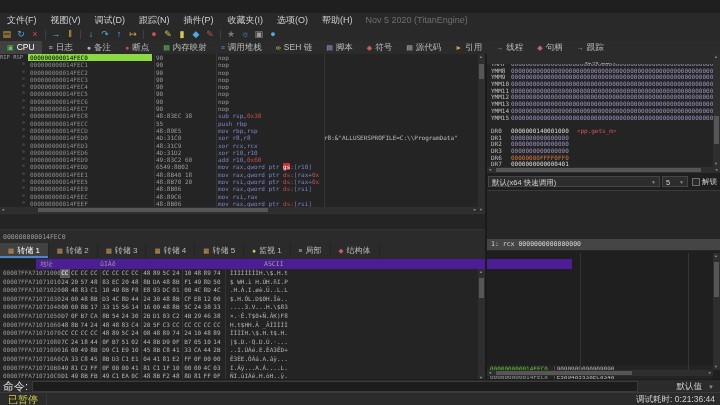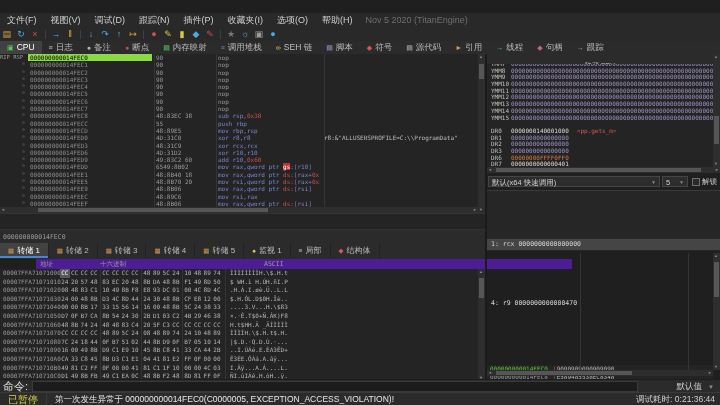--- a/index.html
+++ b/index.html
@@ -191,21 +191,21 @@
       <div class="dtab"><span class="ticon" style="color: rgb(200, 152, 88);">▦</span><span>转储 2</span></div>
       <div class="dtab"><span class="ticon" style="color: rgb(200, 152, 88);">▦</span><span>转储 3</span></div>
       <div class="dtab"><span class="ticon" style="color: rgb(200, 152, 88);">▦</span><span>转储 4</span></div>
       <div class="dtab"><span class="ticon" style="color: rgb(200, 152, 88);">▦</span><span>转储 5</span></div>
       <div class="dtab"><span class="ticon" style="color: rgb(216, 200, 80);">●</span><span>监视 1</span></div>
       <div class="dtab"><span class="ticon" style="color: rgb(184, 184, 184);">≡</span><span>局部</span></div>
       <div class="dtab"><span class="ticon" style="color: rgb(200, 96, 96);">◆</span><span>结构体</span></div>
     </div>
   <div id="dumpheader" class="abs">
     <span style="left:4px;">地址</span>
-    <span style="left:64px;">十六进制</span>
+    <span style="left:64px;">ûIÁê</span>
     <span style="left:228px;">ASCII</span>
   </div>
   <div id="dumprows" class="abs panel">
       <div class="hrow"><span class="haddr">00007FFA71071000</span><span class="hg"><span class="hb bsel">CC</span><span class="hb">CC</span><span class="hb">CC</span><span class="hb">CC</span></span><span class="hg"><span class="hb">CC</span><span class="hb">CC</span><span class="hb">CC</span><span class="hb">CC</span></span><span class="hg"><span class="hb">48</span><span class="hb">89</span><span class="hb">5C</span><span class="hb">24</span></span><span class="hg"><span class="hb">10</span><span class="hb">48</span><span class="hb">89</span><span class="hb">74</span></span><span class="hascii">ÌÌÌÌÌÌÌÌH.\$.H.t</span></div>
       <div class="hrow"><span class="haddr">00007FFA71071010</span><span class="hg"><span class="hb">24</span><span class="hb">20</span><span class="hb">57</span><span class="hb">48</span></span><span class="hg"><span class="hb">83</span><span class="hb">EC</span><span class="hb">20</span><span class="hb">48</span></span><span class="hg"><span class="hb">8B</span><span class="hb">DA</span><span class="hb">48</span><span class="hb">8B</span></span><span class="hg"><span class="hb">F1</span><span class="hb">49</span><span class="hb">8D</span><span class="hb">50</span></span><span class="hascii">$ WH.ì H.ÚH.ñI.P</span></div>
       <div class="hrow"><span class="haddr">00007FFA71071020</span><span class="hg"><span class="hb">08</span><span class="hb">48</span><span class="hb">83</span><span class="hb">C1</span></span><span class="hg"><span class="hb">10</span><span class="hb">49</span><span class="hb">8B</span><span class="hb">F8</span></span><span class="hg"><span class="hb">E8</span><span class="hb">93</span><span class="hb">DC</span><span class="hb">01</span></span><span class="hg"><span class="hb">00</span><span class="hb">4C</span><span class="hb">8D</span><span class="hb">4C</span></span><span class="hascii">.H.Á.I.øè.Ü..L.L</span></div>
       <div class="hrow"><span class="haddr">00007FFA71071030</span><span class="hg"><span class="hb">24</span><span class="hb">00</span><span class="hb">48</span><span class="hb">8B</span></span><span class="hg"><span class="hb">D3</span><span class="hb">4C</span><span class="hb">8D</span><span class="hb">44</span></span><span class="hg"><span class="hb">24</span><span class="hb">30</span><span class="hb">48</span><span class="hb">8B</span></span><span class="hg"><span class="hb">CF</span><span class="hb">E8</span><span class="hb">12</span><span class="hb">00</span></span><span class="hascii">$.H.ÓL.D$0H.Ïè..</span></div>
       <div class="hrow"><span class="haddr">00007FFA71071040</span><span class="hg"><span class="hb">00</span><span class="hb">00</span><span class="hb">8B</span><span class="hb">17</span></span><span class="hg"><span class="hb">33</span><span class="hb">15</span><span class="hb">56</span><span class="hb">14</span></span><span class="hg"><span class="hb">16</span><span class="hb">00</span><span class="hb">48</span><span class="hb">8B</span></span><span class="hg"><span class="hb">5C</span><span class="hb">24</span><span class="hb">38</span><span class="hb">33</span></span><span class="hascii">....3.V...H.\$83</span></div>
       <div class="hrow"><span class="haddr">00007FFA71071050</span><span class="hg"><span class="hb">D7</span><span class="hb">0F</span><span class="hb">B7</span><span class="hb">CA</span></span><span class="hg"><span class="hb">8B</span><span class="hb">54</span><span class="hb">24</span><span class="hb">30</span></span><span class="hg"><span class="hb">2B</span><span class="hb">D1</span><span class="hb">03</span><span class="hb">C2</span></span><span class="hg"><span class="hb">4B</span><span class="hb">29</span><span class="hb">46</span><span class="hb">38</span></span><span class="hascii">×.·Ê.T$0+Ñ.ÂK)F8</span></div>
       <div class="hrow"><span class="haddr">00007FFA71071060</span><span class="hg"><span class="hb">48</span><span class="hb">8B</span><span class="hb">74</span><span class="hb">24</span></span><span class="hg"><span class="hb">48</span><span class="hb">48</span><span class="hb">83</span><span class="hb">C4</span></span><span class="hg"><span class="hb">20</span><span class="hb">5F</span><span class="hb">C3</span><span class="hb">CC</span></span><span class="hg"><span class="hb">CC</span><span class="hb">CC</span><span class="hb">CC</span><span class="hb">CC</span></span><span class="hascii">H.t$HH.Ä _ÃÌÌÌÌÌ</span></div>
@@ -261,21 +261,20 @@
   <div id="args-ctl" class="abs">
     <span class="combo" id="arg-convention"><span class="caret">▼</span><span>默认(x64 快速调用)</span></span>
     <span class="combo" id="arg-count"><span class="caret">▼</span><span>5</span></span>
     <span id="arg-unlock">
         <span class="cb"></span>
         <span class="lbl">解锁</span>
       </span>
   </div>
   <div id="args-list" class="abs">
       <div class="arow sel">1: rcx 0000000000000000</div>
-      <div class="arow">4: r9  0000000000000470</div>
     </div>
 
   <div id="stack" class="abs panel">
       <div class="srow"><span class="saddr cur">000000000014FEC0</span><span class="sbr">[</span><span class="sval">9090909090909090</span></div>
       <div class="srow"><span class="saddr">000000000014FEC8</span><span class="sbr">[</span><span class="sval">E589485538EC8348</span></div>
       <div class="srow"><span class="saddr">000000000014FED0</span><span class="sbr">[</span><span class="sval">314DC93148C0314D</span></div>
       <div class="srow"><span class="saddr">000000000014FED8</span><span class="sbr">[</span><span class="sval">8B496560C28349D2</span></div>
       <div class="srow"><span class="saddr">000000000014FEE0</span><span class="sbr">[</span><span class="sval">708B4818408B4802</span></div>
       <div class="srow"><span class="saddr">000000000014FEE8</span><span class="sbr">[</span><span class="sval">48C68948068B4820</span></div>
     </div>
@@ -293,16 +292,15 @@
     </div>
 
   <div id="cmdbar" class="abs">
     <span id="cmd-label">命令:</span>
     <input id="cmd-input" type="text" style="">
     <span id="cmd-profile"><span>默认值</span><span class="caret">▼</span></span>
   </div>
 
   <div id="statusbar" class="abs">
     <span id="status-state">已暂停</span>
-    <span id="status-msg">第一次发生异常于 000000000014FEC0(C0000005, EXCEPTION_ACCESS_VIOLATION)!</span>
     <span id="status-time">调试耗时: 0:21:36:44</span>
   </div>
 </div>
 
 </body></html>

